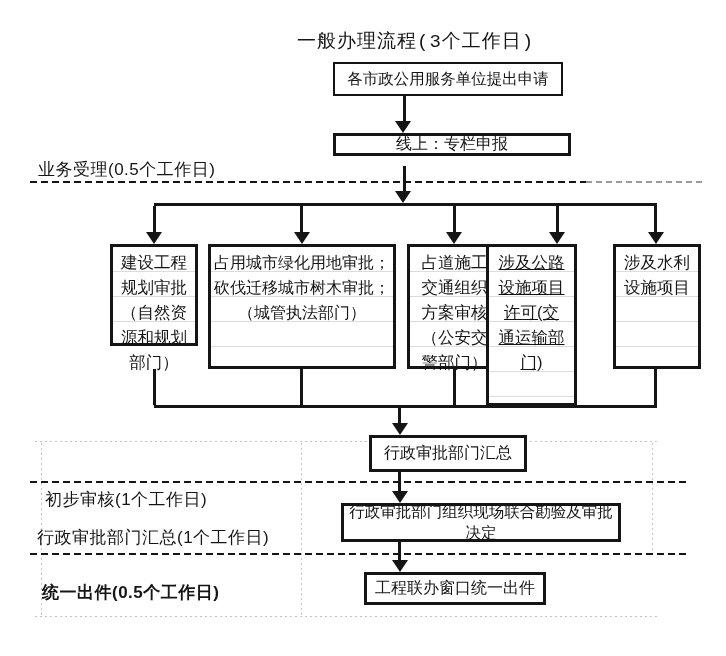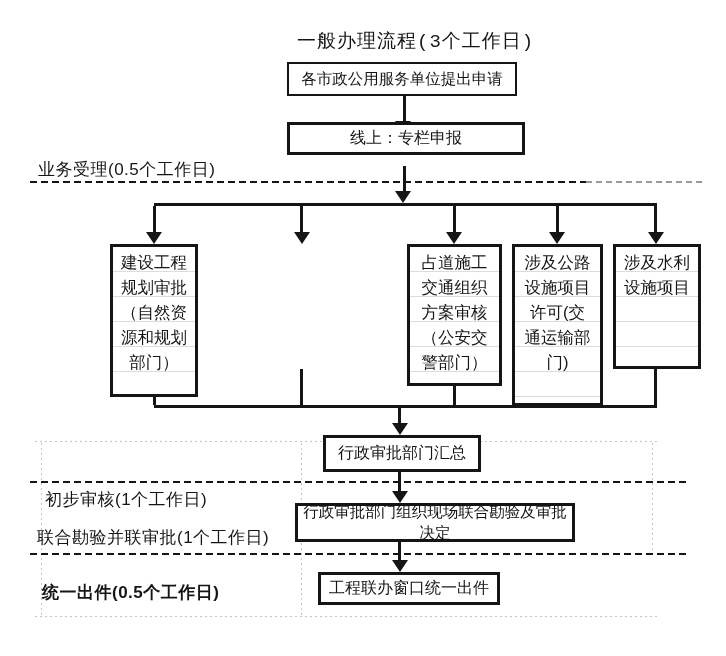--- a/index.html
+++ b/index.html
@@ -6,21 +6,21 @@
   .canvas{
     position:relative;width:726px;height:656px;background:#ffffff;
     font-family:"Liberation Sans","DejaVu Sans",sans-serif;color:#151515;
     overflow:hidden;
   }
   .title{position:absolute;left:297px;top:28px;font-size:19px;letter-spacing:1px;white-space:nowrap;font-family:Liberation Mono, monospace;}
   .box{
     position:absolute;box-sizing:border-box;background:#ffffff;
     border:3px solid #151515;text-align:center;
   }
-  .cbox{display:flex;align-items:center;justify-content:center;font-size:16px;white-space:pre-line;}
+  .cbox{display:flex;align-items:center;justify-content:center;font-size:16px;white-space:pre-line;margin-left:46px;}
   .pbox{
     font-size:16.5px;line-height:25px;padding-top:3px;white-space:pre-line;
     background-image:repeating-linear-gradient(to bottom,transparent 0 24px,#dcdcdc 24px 25px);
   }
   .pbox b{font-weight:bold;}
   .seclabel{position:absolute;font-size:17px;white-space:nowrap;letter-spacing:0.5px;}
   .seclabel.bold{font-weight:bold;}
   .vl{position:absolute;width:3px;background:#151515;}
   .hl{position:absolute;height:3px;background:#151515;}
   .arr{position:absolute;width:0;height:0;border-left:8px solid transparent;border-right:8px solid transparent;border-top:12px solid #151515;}
@@ -42,21 +42,21 @@
 
   <div class="title">一般办理流程(3个工作日)</div>
 
   <div class="dash" style="left:30px;top:181px;width:556px;"></div>
   <div class="dash gray" style="left:586px;top:181px;width:117px;"></div>
   <div class="dash" style="left:30px;top:481px;width:660px;"></div>
   <div class="dash" style="left:30px;top:553px;width:660px;"></div>
 
   <div class="seclabel" style="left:38px;top:158px;">业务受理(0.5个工作日)</div>
   <div class="seclabel" style="left:45px;top:456px;margin-top:32px;">初步审核(1个工作日)</div>
-  <div class="seclabel" style="left:37px;top:526px;">联合勘验并联审批(1个工作日)</div>
+  <div class="seclabel" style="left:37px;top:526px;">行政审批部门汇总(1个工作日)</div>
   <div class="seclabel bold" style="left:30px;top:581px;margin-left:12px;">统一出件(0.5个工作日)</div>
 
   <div class="vl" style="left:403px;top:95px;height:27px;"></div>
   <div class="arr" style="left:395px;top:121px;"></div>
 
   <div class="vl" style="left:403px;top:166px;height:26px;"></div>
   <div class="arr" style="left:395px;top:191px;"></div>
   <div class="hl" style="left:154px;top:203px;width:503px;"></div>
 
   <div class="vl" style="left:153px;top:206px;height:27px;"></div>
@@ -82,35 +82,38 @@
 
   <div class="vl" style="left:398px;top:472px;height:19px;"></div>
   <div class="arr" style="left:392px;top:491px;"></div>
 
   <div class="vl" style="left:398px;top:542px;height:18px;"></div>
   <div class="arr" style="left:392px;top:560px;"></div>
 
   <div class="box cbox" style="left:287px;top:62px;width:230px;height:34px;border-width:2px;font-size:15.5px;">
     <span>各市政公用服务单位提出申请</span>
   </div>
-  <div class="box cbox" style="left:287px;top:122px;width:238px;height:33px;">
+  <div class="box cbox" style="left:287px;top:133px;width:238px;height:23px;">
     <span>线上：专栏申报</span>
   </div>
 
-  <div class="box pbox" style="left:110px;top:244px;width:88px;height:153px;">建设工程
+  <div class="box pbox" style="left:110px;top:244px;width:88px;height:102px;">建设工程
 规划审批
 （自然资
 源和规划
 部门）</div>
-  <div class="box pbox" style="left:407px;top:244px;width:95px;height:142px;">占道施工
+  <div class="box pbox" style="left:208px;top:244px;width:188px;height:125px;font-size:16px;">占用城市绿化用地审批；
+砍伐迁移城市树木审批；
+（城管执法部门）</div>
+  <div class="box pbox" style="left:407px;top:244px;width:95px;height:125px;">占道施工
 交通组织
 方案审核
 （公安交
 警部门）</div>
-  <div class="box pbox" style="left:512px;top:244px;width:91px;height:162px;">涉及公路
+  <div class="box pbox" style="left:486px;top:244px;width:91px;height:162px;text-decoration:underline;">涉及公路
 设施项目
 许可(交
 通运输部
 门)</div>
   <div class="box pbox" style="left:613px;top:244px;width:88px;height:125px;"><span>涉及水利
 设施项目
 </span></div>
 
   <div class="box cbox" style="left:323px;top:435px;width:158px;height:37px;">
     <span>行政审批部门汇总</span>

